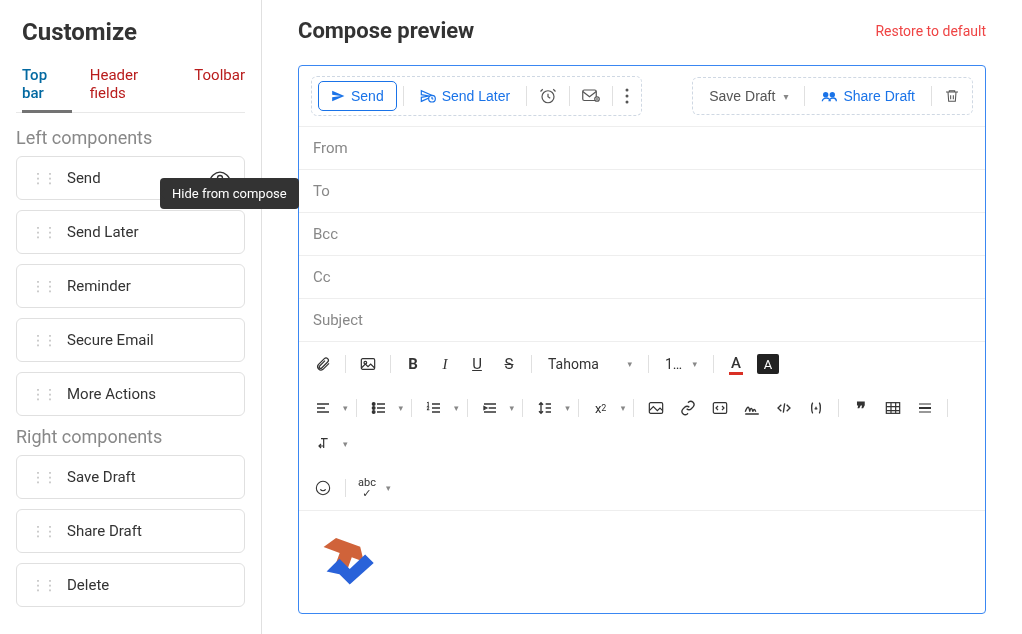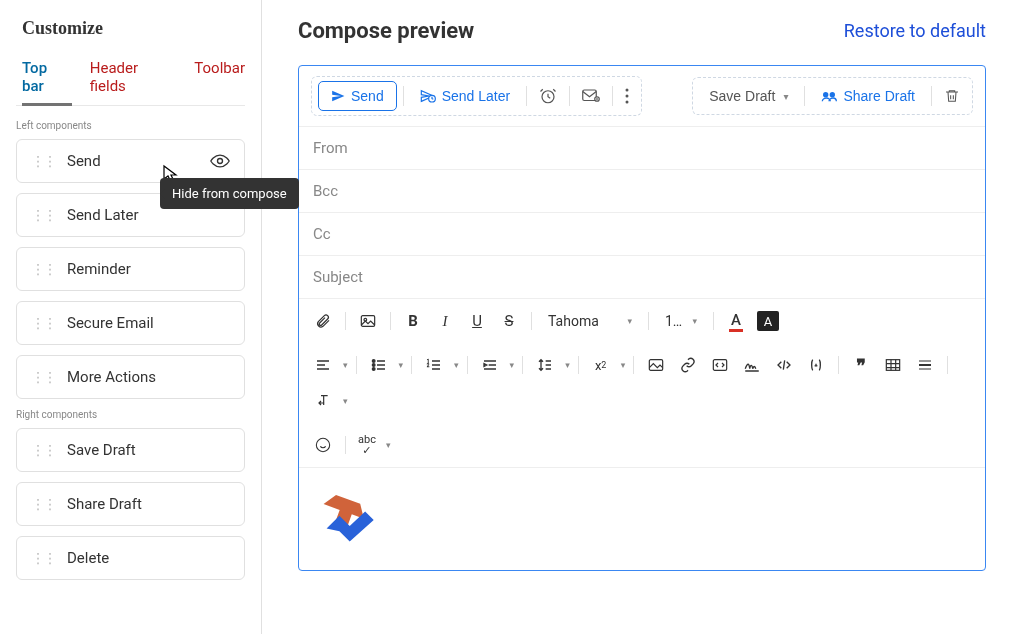--- a/index.html
+++ b/index.html
@@ -1,34 +1,34 @@
 <!DOCTYPE html>
 <html><head>
 <meta charset="utf-8">
 <style>
 * { box-sizing: border-box; margin: 0; padding: 0; }
 body { font-family: -apple-system, BlinkMacSystemFont, "Segoe UI", Roboto, sans-serif; font-size: 14px; color: #333; width: 1022px; height: 634px; overflow: hidden; display: flex; }
 .sidebar { width: 262px; border-right: 1px solid #e0e0e0; padding: 18px 16px 0 16px; height: 100%; overflow: visible; position: relative; }
-.sidebar h1 { font-size: 18px; font-weight: 700; margin-bottom: 20px; padding-left: 6px; font-family: Liberation Serif, serif; }
+.sidebar h1 { font-size: 24px; font-weight: 700; margin-bottom: 20px; padding-left: 6px; }
 .tabs { display: flex; gap: 18px; border-bottom: 1px solid #e8e8e8; padding-left: 6px; margin-bottom: 14px; }
 .tab { font-size: 15px; padding-bottom: 8px; cursor: pointer; color: #b91c1c; }
 .tab.active { color: #0369a1; border-bottom: 3px solid #737373; font-weight: 500; margin-bottom: -1px; }
-.section-label { font-size: 10px; color: #888; margin: 8px 0 8px 0; padding-left: 0; }
+.section-label { font-size: 18px; color: #888; margin: 8px 0 8px 0; padding-left: 0; }
 .component { border: 1px solid #e0e0e0; border-radius: 6px; padding: 12px 14px; margin-bottom: 10px; display: flex; align-items: center; cursor: pointer; position: relative; background: #fff; }
 .drag-handle { color: #bbb; margin-right: 12px; font-size: 14px; letter-spacing: -2px; }
 .drag-dots::before { content: "⋮⋮"; }
 .component-label { font-size: 15px; color: #333; }
 .eye-icon { margin-left: auto; }
 .tooltip { position: absolute; left: 160px; top: 178px; background: #333; color: #fff; font-size: 13px; padding: 8px 12px; border-radius: 4px; white-space: nowrap; z-index: 100; }
 .tooltip::before { content: ""; position: absolute; left: -5px; top: 50%; transform: translateY(-50%); border: 5px solid transparent; border-right-color: #333; }
 .cursor-icon { position: absolute; left: 144px; top: 24px; pointer-events: none; z-index: 50; }
 .main { flex: 1; padding: 18px 36px 0 36px; height: 100%; overflow: hidden; }
 .main-header { display: flex; justify-content: space-between; align-items: center; margin-bottom: 22px; }
 .main-header h2 { font-size: 22px; font-weight: 700; }
-.restore { color: #1d4ed8; font-size: 18px; cursor: pointer; padding-left: 40px; }
+.restore { color: #ef4444; font-size: 14px; cursor: pointer; padding-left: 40px; }
 .compose-box { border: 1.5px solid #3a87f2; border-radius: 4px; }
 .topbar { display: flex; align-items: center; padding: 10px 12px; gap: 0; border-bottom: 1px solid #eee; }
 .topbar-group { display: flex; align-items: center; border: 1px dashed #cfd8e3; border-radius: 6px; padding: 4px 6px; gap: 0; }
 .topbar-spacer { flex: 1; }
 .btn { display: inline-flex; align-items: center; gap: 6px; padding: 6px 10px; border-radius: 5px; font-size: 14px; cursor: pointer; border: none; background: none; }
 .btn-primary { border: 1.5px solid #1a73e8; color: #1a73e8; font-weight: 500; padding: 6px 12px; }
 .btn-link { color: #1a73e8; }
 .btn-plain { color: #555; }
 .sep { width: 1px; height: 20px; background: #e0e0e0; margin: 0 6px; }
 .dropdown-caret { font-size: 10px; color: #888; margin-left: 2px; }
@@ -182,20 +182,21 @@
         <span class="sep"></span>
         <span class="icon-btn">
           <svg width="16" height="16" viewBox="0 0 24 24" fill="none" stroke="#555" stroke-width="1.6">
               <path d="M3 6h18M8 6V4h8v2M6 6l1 14h10l1-14M10 11v6M14 11v6"></path>
             </svg>
         </span>
       </div>
     </div>
 
     <div class="field-row">From</div>
+    <div class="field-row">To</div>
     <div class="field-row">Bcc</div>
     <div class="field-row">Cc</div>
     <div class="field-row">Subject</div>
 
     <div class="editor-toolbar">
       <span class="et-btn">
           <svg width="16" height="16" viewBox="0 0 24 24" fill="none" stroke="#333" stroke-width="1.8">
             <path d="M21 11l-9 9a5 5 0 01-7-7l9-9a3.5 3.5 0 015 5l-9 9a2 2 0 01-3-3l8-8"></path>
           </svg>
         </span>

